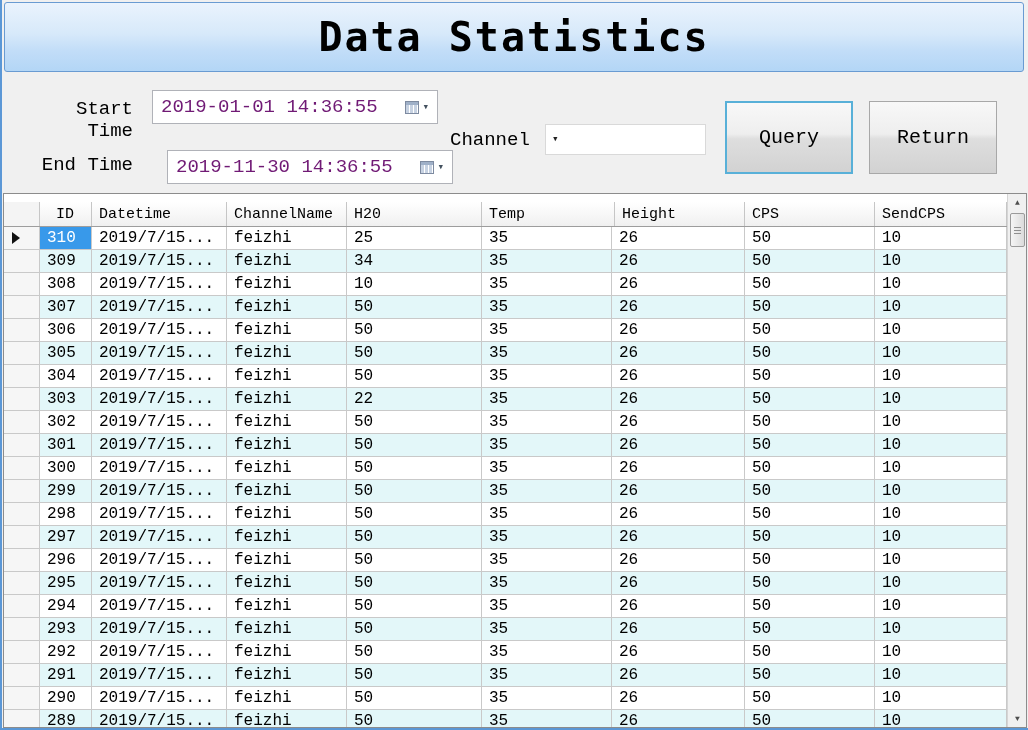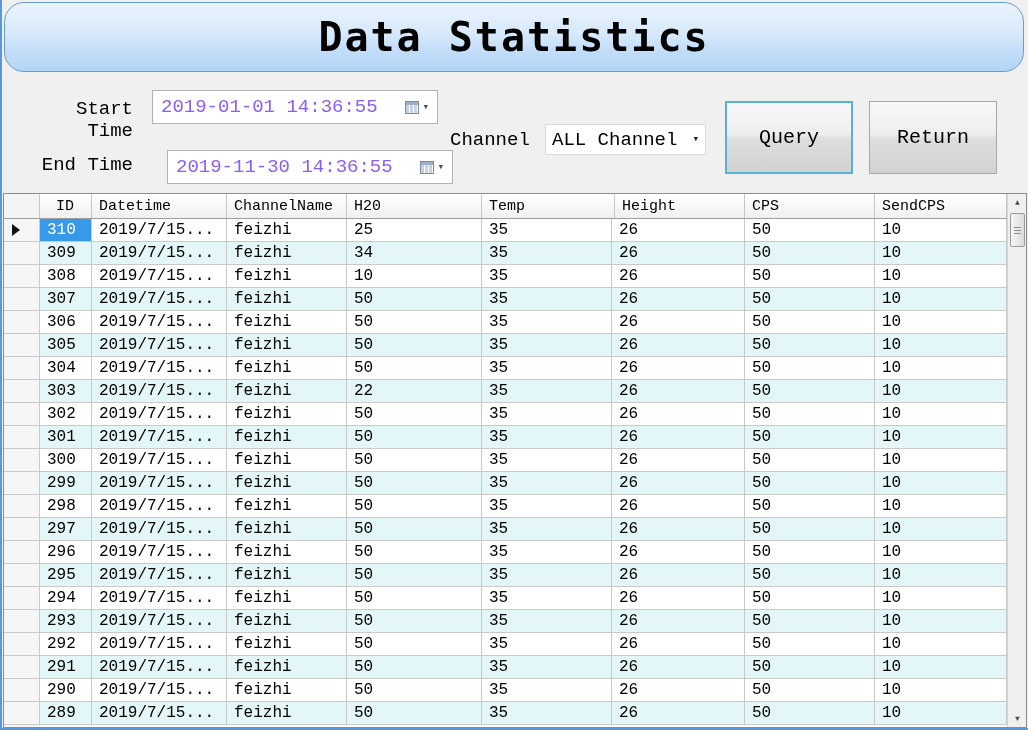--- a/index.html
+++ b/index.html
@@ -8,41 +8,41 @@
 
   .window {
     position:relative; width:1028px; height:730px; background:#f0f0f0;
     border-left:2px solid #5b97d6; border-bottom:2px solid #5b97d6; overflow:hidden;
   }
 
   
   .banner {
     position:absolute; left:2px; top:2px; width:1020px; height:70px;
     background:linear-gradient(to bottom,#eaf3fd 0%,#d7e9fa 45%,#c2ddf8 70%,#b3d6f6 100%);
-    border:1px solid #699bd2; border-radius:20px;
+    border:1px solid #699bd2; border-radius:3px;
     display:flex; align-items:center; justify-content:center;
   }
   .banner h1 {
     font-size:40px; font-weight:bold; color:#000; letter-spacing:2px;
     font-family:"DejaVu Sans Mono","Liberation Mono",monospace;
   }
 
   
   .lbl { position:absolute; font-size:19px; color:#000; text-align:right; }
   #start-label { left:18px; top:98px; width:113px; }
   #end-label   { left:18px; top:154px; width:113px; }
   #channel-label { left:448px; top:129px; width:92px; text-align:left; }
 
   .dtpicker {
     position:absolute; left:150px; width:286px; height:34px; background:#fff;
     border:1px solid #b0b2b8; display:flex; align-items:center; padding:0 8px;
   }
   #start-picker { top:90px; }
   #end-picker { top:150px;margin-left:15px; }
-  .dtpicker .val { font-size:19px; color:#8b5cf6; flex:1; }
+  .dtpicker .val { font-size:19px; color:#701a75; flex:1; }
   .cal-btn { display:flex; align-items:center; gap:3px; cursor:default; }
   .cal-icon {
     width:14px; height:13px; border:1px solid #7d8aa0; background:
       linear-gradient(#9fb0c8,#9fb0c8) 0 0/14px 3px no-repeat,
       repeating-linear-gradient(to right,#c7d2e2 0 3px,#fff 3px 4px),
       repeating-linear-gradient(to bottom,#c7d2e2 0 3px,#fff 3px 4px);
   }
   .dd-arrow { font-size:11px; color:#44515f; line-height:1; }
 
   .combo {
@@ -62,21 +62,21 @@
   #return-btn { left:867px; top:101px; border:1px solid #a8a8a8; }
 
   
   .grid {
     position:absolute; left:1px; top:193px; width:1024px; height:535px;
     background:#fff; border:1px solid #8c8c8c; overflow:hidden;
   }
   .grid-inner { position:absolute; left:0; top:0; right:19px; bottom:0; overflow:hidden; }
 
   .hdr-row { display:flex; height:25px; background:linear-gradient(to bottom,#ffffff,#f0f0f0);
-             border-bottom:1px solid #9d9d9d; }
+             border-bottom:1px solid #9d9d9d;margin-top:8px; }
   .hdr-cell { font-size:15px; color:#000; padding:4px 0 0 7px;
               border-right:1px solid #c6c6c6; overflow:hidden; white-space:nowrap; }
   .corner { background:#f4f4f4; border-right:1px solid #c6c6c6; }
 
   .g-row { display:flex; height:23px; background:#fff; }
   .g-row.alt { background:#e3f7f9; }
   .g-row .cell, .g-row .rowhdr { border-right:1px solid #c9c9c9; border-bottom:1px solid #c9c9c9;
               font-size:16px; color:#000; padding:2px 0 0 7px; overflow:hidden; white-space:nowrap; }
   .rowhdr { background:#f6f6f6; position:relative; }
   .g-row .row-indicator { display:none; }
@@ -134,21 +134,20 @@
   <div class="dtpicker" id="end-picker">
     <span class="val">2019-11-30 14:36:55</span>
     <span class="cal-btn">
       <span class="cal-icon"></span>
       <span class="dd-arrow">▾</span>
     </span>
   </div>
 
   <div class="lbl" id="channel-label">Channel</div>
   <div class="combo">
-    <span class="val">ALL Channel</span>
     <span class="dd-arrow">▾</span>
   </div>
 
   <div class="btn" id="query-btn">Query</div>
   <div class="btn" id="return-btn">Return</div>
 
   <div class="grid">
     <div class="grid-inner">
       <div class="hdr-row">
         <div class="hdr-cell corner w-rowhdr"></div>

